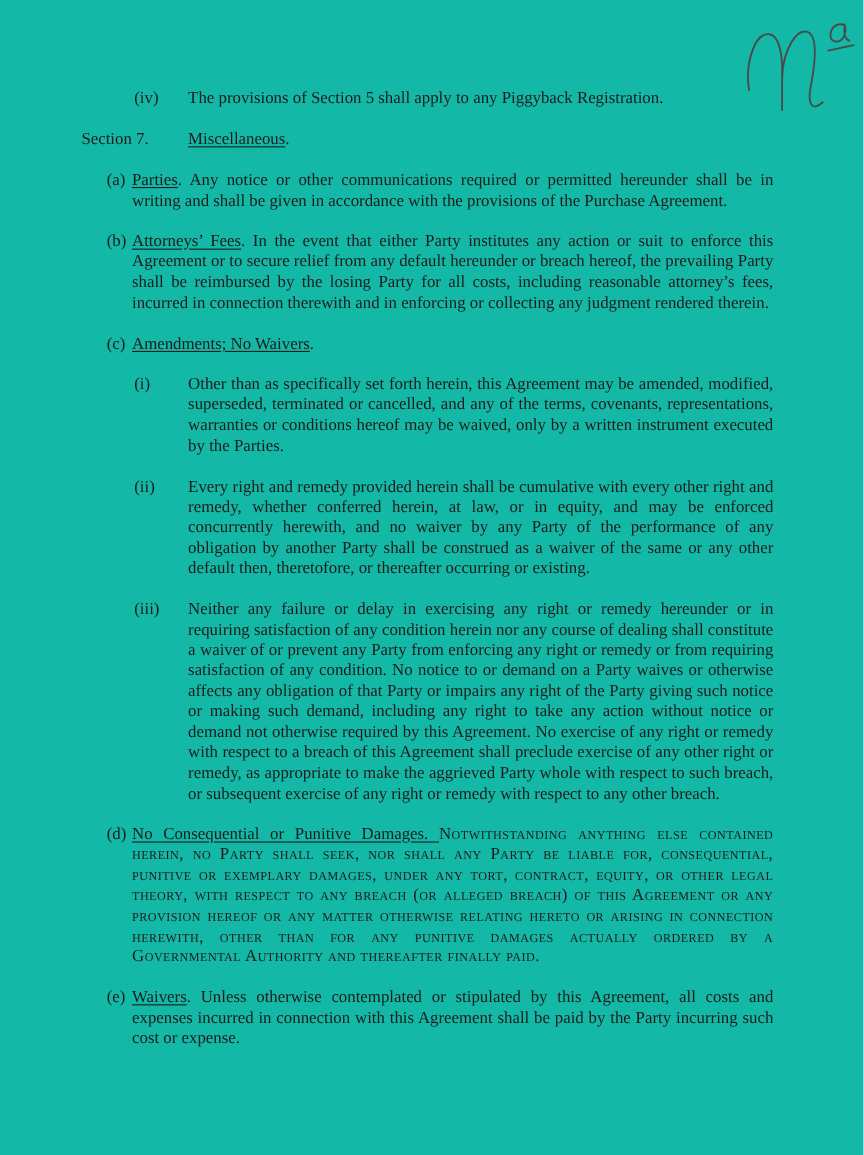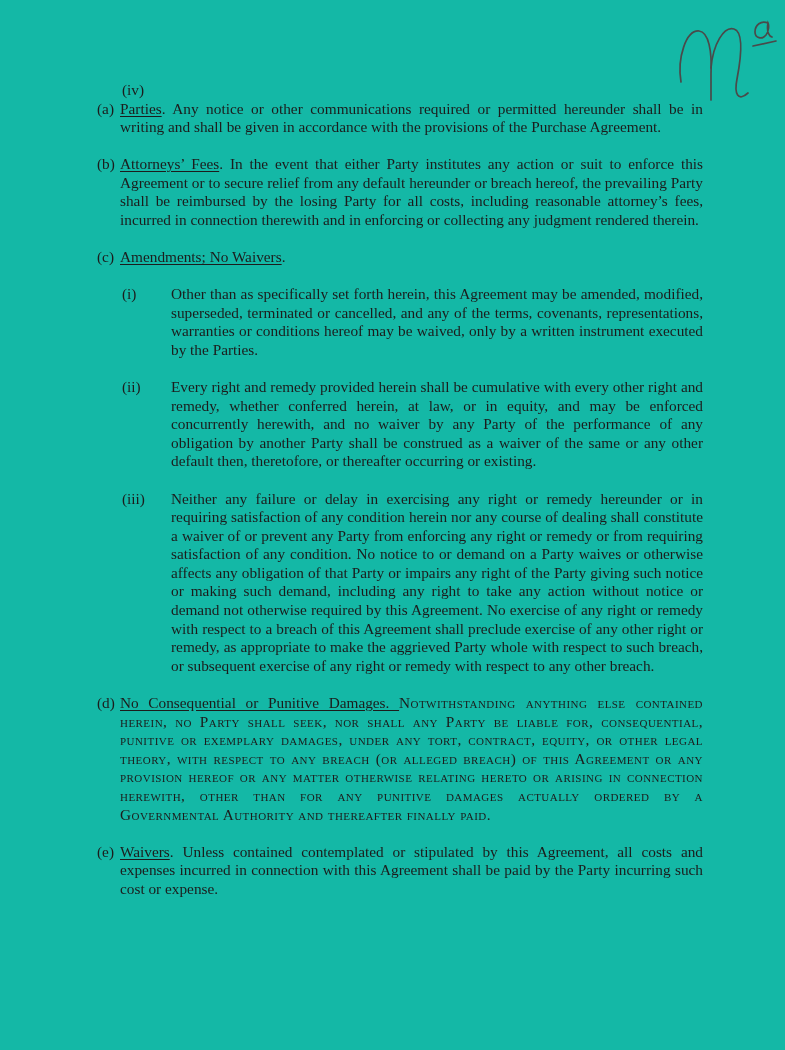--- a/index.html
+++ b/index.html
@@ -36,23 +36,26 @@
   <svg class="initials" viewBox="0 0 112 102" aria-hidden="true">
     <path d="M 13 76 C 9 52 18 24 31 25 C 41 26 44 46 43 68 L 43 94"></path>
     <path d="M 43 62 C 45 38 56 20 66 23 C 76 26 73 52 69 73 C 66 88 70 96 80 87"></path>
     <path d="M 100 17 C 93 14 87 19 87 26 C 87 32 94 34 98 29 C 101 25 101 19 100 17 C 99 23 99 29 104 31"></path>
     <path d="M 85 40 L 108 35"></path>
   </svg>
 
   <div class="content">
 
     <div class="para roman">
-      <span class="num">(iv)</span>
+      <span class="num">(iv)</span><span>The provisions of Section 5 shall apply to any Piggyback Registration.</span>
     </div>
 
+    <div class="para section">
+      <span class="secnum">Section 7.</span><span class="u">Miscellaneous</span><span>.</span>
+    </div>
 
     <div class="para item">
       <span class="num">(a)</span><span class="u">Parties</span><span>. </span><span>Any notice or other communications required or permitted hereunder shall be in writing and shall be given in accordance with the provisions of the Purchase Agreement.</span>
     </div>
 
     <div class="para item">
       <span class="num">(b)</span><span class="u">Attorneys’ Fees</span><span>. </span><span>In the event that either Party institutes any action or suit to enforce this Agreement or to secure relief from any default hereunder or breach hereof, the prevailing Party shall be reimbursed by the losing Party for all costs, including reasonable attorney’s fees, incurred in connection therewith and in enforcing or collecting any judgment rendered therein.</span>
     </div>
 
     <div class="para item">
@@ -69,17 +72,17 @@
 
     <div class="para roman">
       <span class="num">(iii)</span><span>Neither any failure or delay in exercising any right or remedy hereunder or in requiring satisfaction of any condition herein nor any course of dealing shall constitute a waiver of or prevent any Party from enforcing any right or remedy or from requiring satisfaction of any condition.  No notice to or demand on a Party waives or otherwise affects any obligation of that Party or impairs any right of the Party giving such notice or making such demand, including any right to take any action without notice or demand not otherwise required by this Agreement.  No exercise of any right or remedy with respect to a breach of this Agreement shall preclude exercise of any other right or remedy, as appropriate to make the aggrieved Party whole with respect to such breach, or subsequent exercise of any right or remedy with respect to any other breach.</span>
     </div>
 
     <div class="para item">
       <span class="num">(d)</span><span class="u">No Consequential or Punitive Damages. </span><span class="sc">Notwithstanding anything else contained herein, no Party shall seek, nor shall any Party be liable for, consequential, punitive or exemplary damages, under any tort, contract, equity, or other legal theory, with respect to any breach (or alleged breach) of this Agreement or any provision hereof or any matter otherwise relating hereto or arising in connection herewith, other than for any punitive damages actually ordered by a Governmental Authority and thereafter finally paid.</span>
     </div>
 
     <div class="para item">
-      <span class="num">(e)</span><span class="u">Waivers</span><span>. </span><span>Unless contained contemplated or stipulated by this Agreement, all costs and expenses incurred in connection with this Agreement shall be paid by the Party incurring such cost or expense.</span>
+      <span class="num">(e)</span><span class="u">Waivers</span><span>. </span><span>Unless otherwise contemplated or stipulated by this Agreement, all costs and expenses incurred in connection with this Agreement shall be paid by the Party incurring such cost or expense.</span>
     </div>
 
   </div>
 </div>
 
 </body></html>

